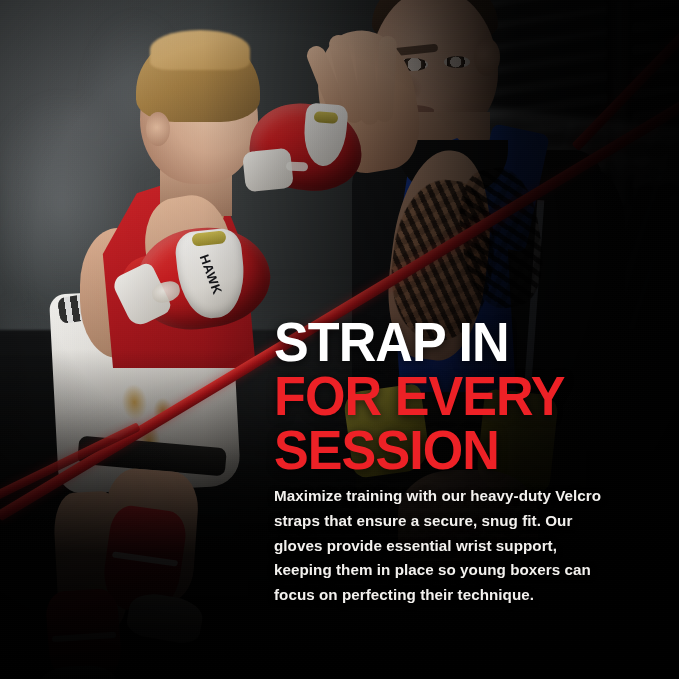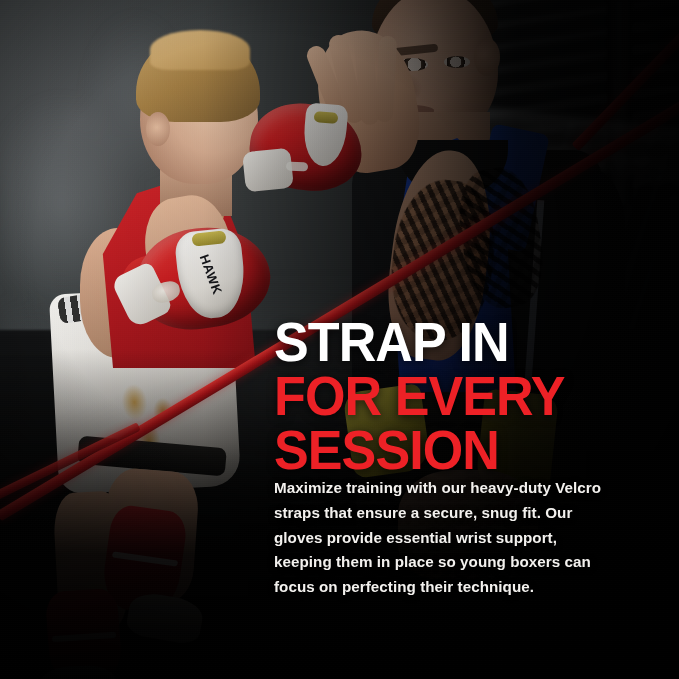--- a/index.html
+++ b/index.html
@@ -481,21 +481,21 @@
     letter-spacing:-1px;
     text-transform:uppercase;
     transform:scaleX(.93);
     transform-origin:left center;
     white-space:nowrap;
     text-shadow:0 2px 10px rgba(0,0,0,.7);
   }
   .hl-white{ color:#ffffff; }
   .hl-red{ color:#ed2126; }
   .body-copy{
-    margin-top:0;
+    margin-top:8px;
     font-family:"Liberation Sans", sans-serif;
     font-weight:700;
     font-size:15.2px;
     line-height:1.62;
     color:#f3f1ee;
     letter-spacing:.05px;
     width:335px;
     text-shadow:0 1px 6px rgba(0,0,0,.8);
   }
 </style>

